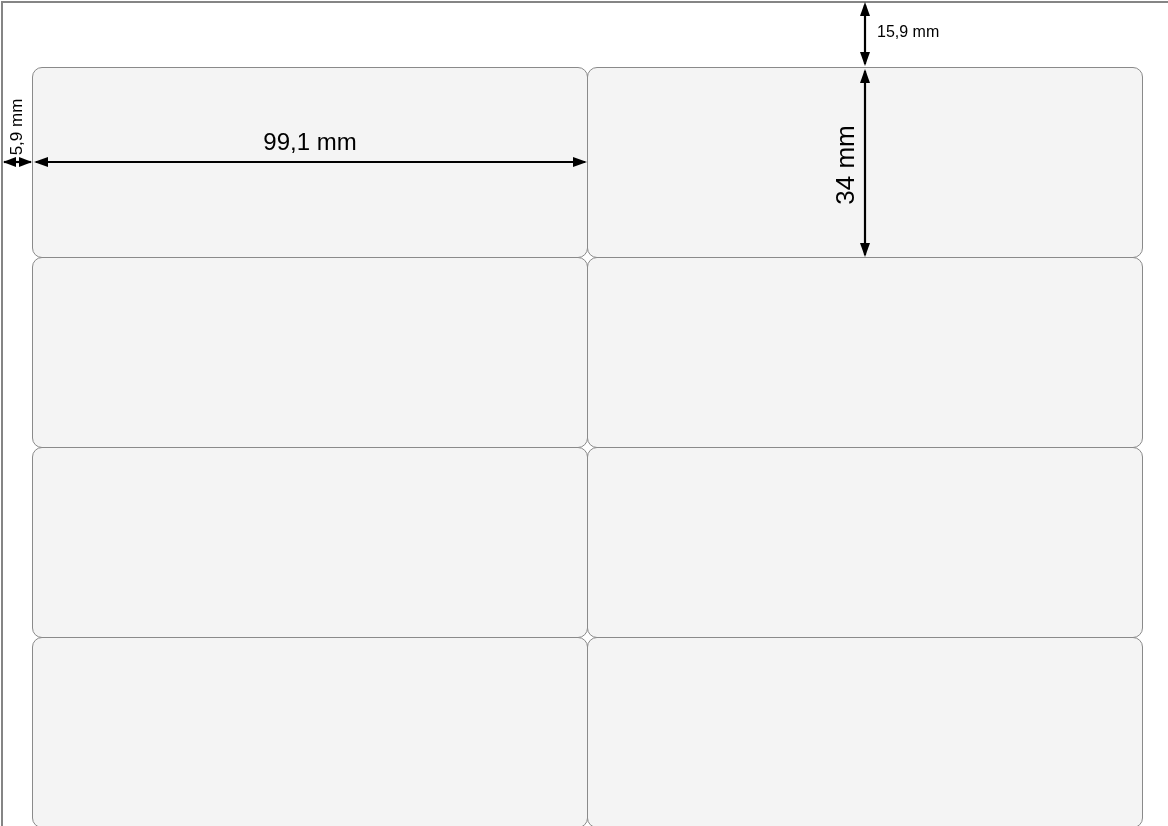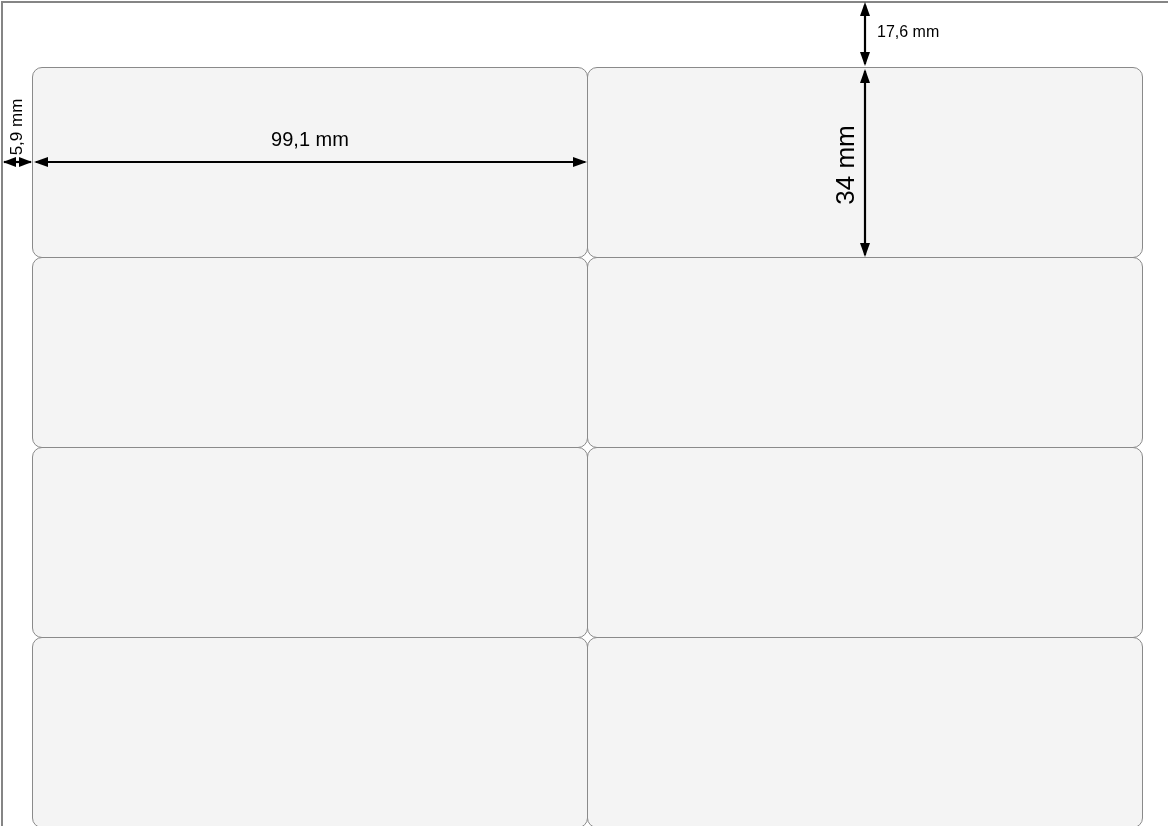--- a/index.html
+++ b/index.html
@@ -61,21 +61,21 @@
   .dim-top-margin {
     left: 877px;
     top: 23px;
     font-size: 16px;
   }
   .dim-label-width {
     left: 160px;
     top: 128px;
     width: 300px;
     text-align: center;
-    font-size: 20px;
+    font-size: 24px;
   }
   .dim-label-height {
     left: 845px;
     top: 165px;
     font-size: 26px;
     transform: translate(-50%, -50%) rotate(-90deg);
   }
   .dim-left-margin {
     left: 17px;
     top: 127px;
@@ -121,16 +121,16 @@
     </g>
 
     <g>
       <line x1="36" y1="162" x2="585" y2="162"></line>
       <polygon points="34,162 48,157 48,167" stroke="none"></polygon>
       <polygon points="587,162 573,157 573,167" stroke="none"></polygon>
     </g>
   </g>
 </svg>
 
-<div class="dim-label dim-top-margin">17,6 mm</div>
+<div class="dim-label dim-top-margin">15,9 mm</div>
 <div class="dim-label dim-label-width">99,1 mm</div>
 <div class="dim-label dim-label-height">34 mm</div>
 <div class="dim-label dim-left-margin">5,9 mm</div>
 
 </body></html>

